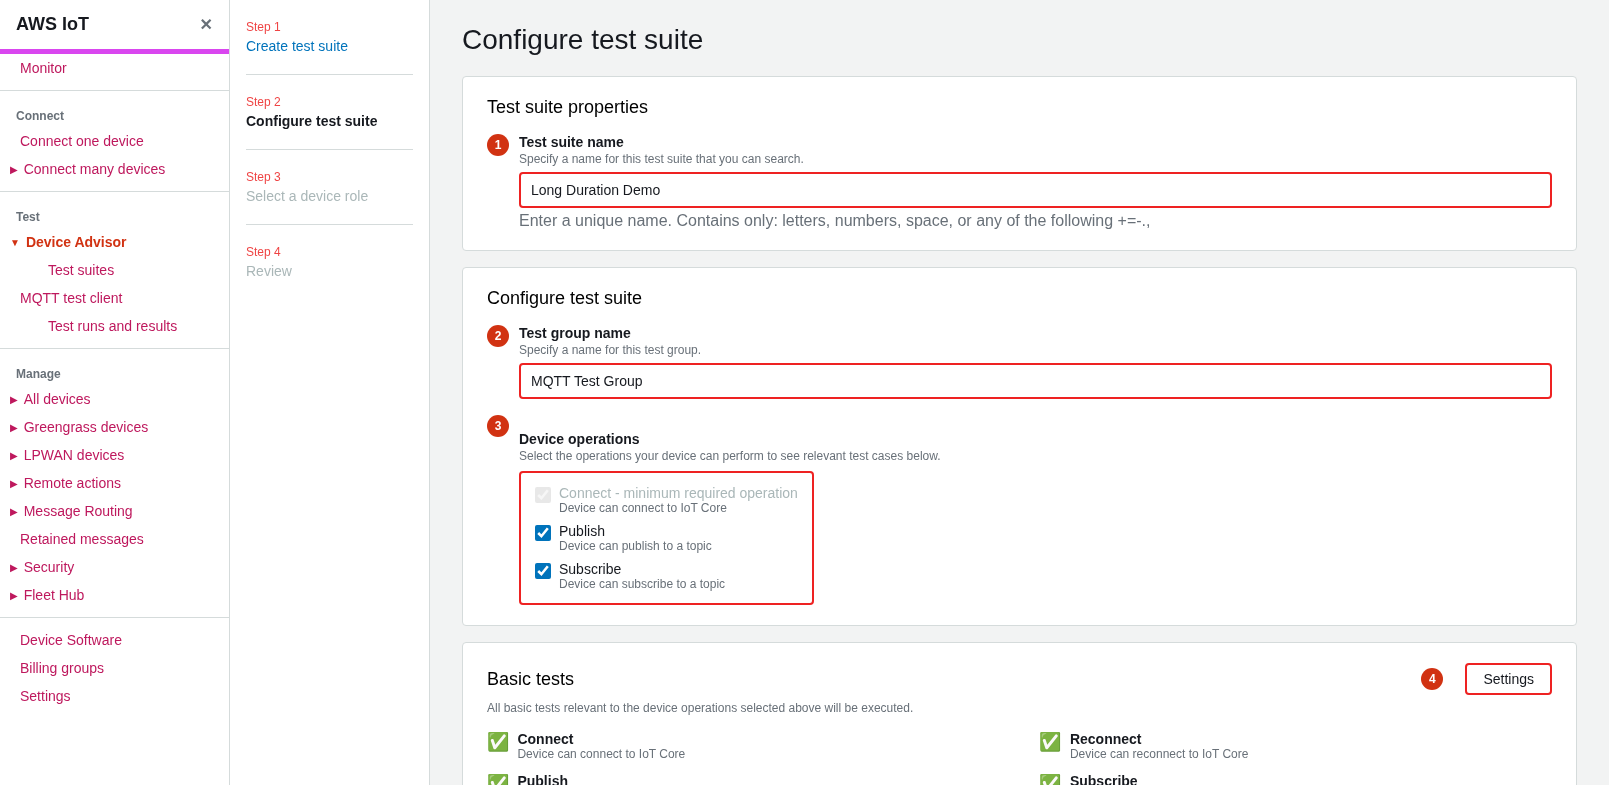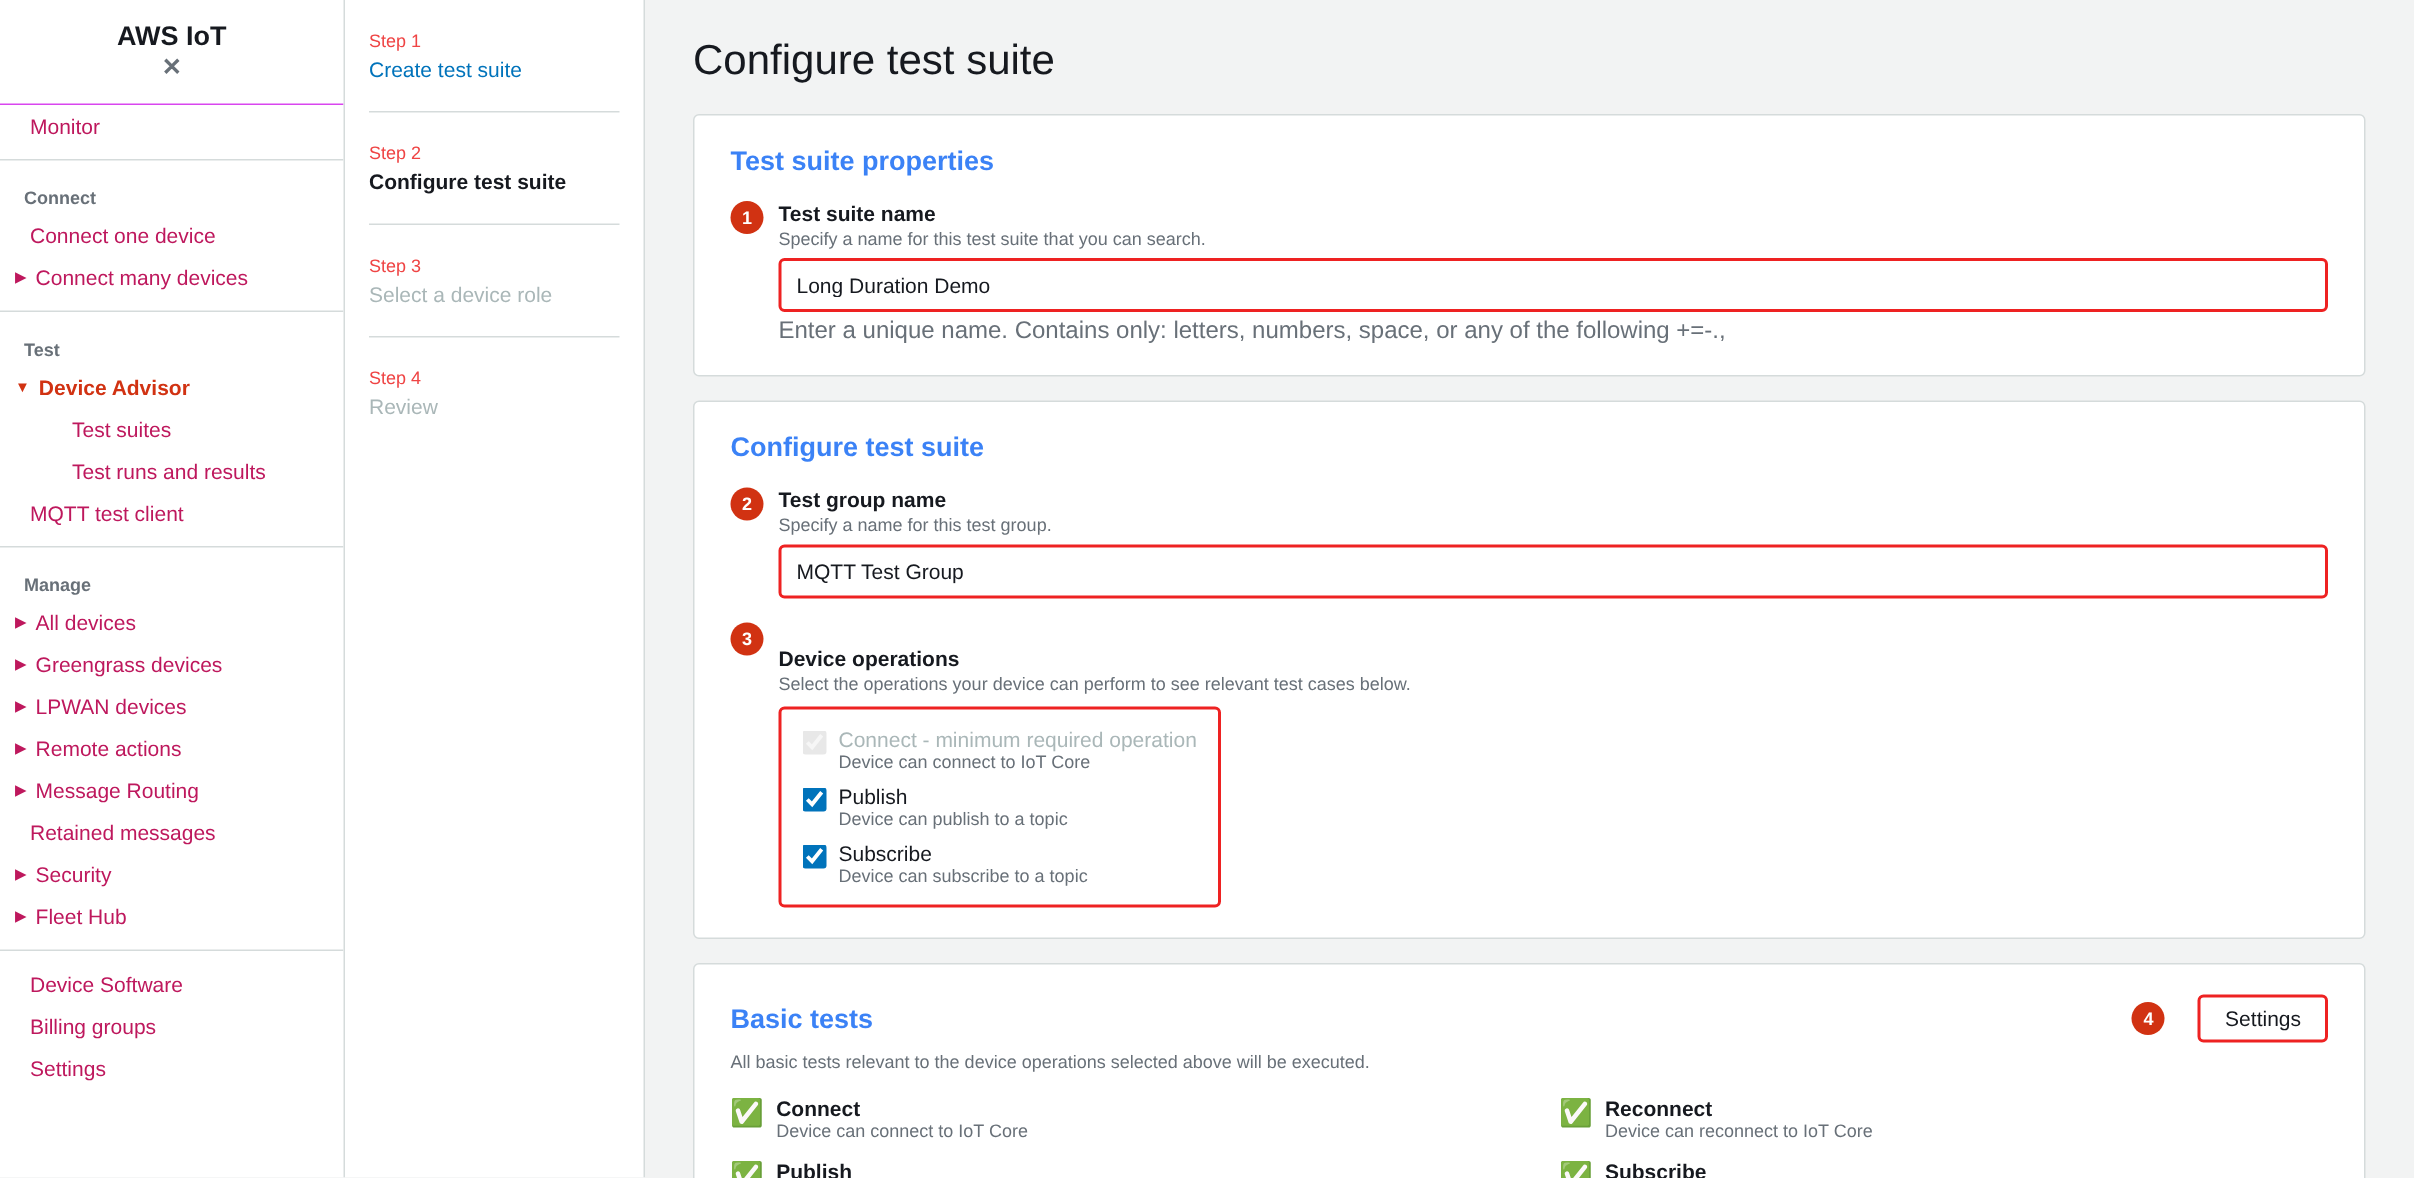--- a/index.html
+++ b/index.html
@@ -17,22 +17,21 @@
       flex-direction: column;
     }
     .sidebar-header {
       display: flex;
       align-items: center;
       justify-content: space-between;
       padding: 14px 16px;
       font-size: 18px;
       font-weight: 700;
       color: #16191f;
-      border-bottom: 1px solid #d946ef;
-      flex-direction: column;
+      border-bottom: 5px solid #d946ef;
     }
     .sidebar-close {
       cursor: pointer;
       font-size: 16px;
       color: #687078;
     }
     .sidebar-section-label {
       font-size: 12px;
       color: #687078;
       padding: 10px 16px 4px;
@@ -90,22 +89,22 @@
     
     .card {
       background: #fff;
       border: 1px solid #d5dbdb;
       border-radius: 4px;
       padding: 20px 24px;
       margin-bottom: 16px;
     }
     .card-title {
       font-size: 18px;
-      font-weight: 700;
-      color: #3b82f6;
+      font-weight: 400;
+      color: #000000;
       margin-bottom: 16px;
     }
     .form-label {
       font-size: 14px;
       font-weight: 700;
       color: #16191f;
       margin-bottom: 2px;
     }
     .form-hint {
       font-size: 12px;
@@ -226,25 +225,25 @@
   <hr class="sidebar-divider">
 
   <div class="sidebar-section-label">Test</div>
   <div class="sidebar-item active-parent has-arrow">
     <span class="sidebar-arrow">▼</span>
     <span>Device Advisor</span>
   </div>
   <div class="sidebar-item sub2">
     <span>Test suites</span>
   </div>
+  <div class="sidebar-item sub">
+    <span>MQTT test client</span>
+  </div>
   <div class="sidebar-item sub2">
     <span>Test runs and results</span>
-  </div>
-  <div class="sidebar-item sub">
-    <span>MQTT test client</span>
   </div>
   <hr class="sidebar-divider">
 
   <div class="sidebar-section-label">Manage</div>
   <div class="sidebar-item has-arrow">
     <span class="sidebar-arrow">▶</span>
     <span>All devices</span>
   </div>
   <div class="sidebar-item has-arrow">
     <span class="sidebar-arrow">▶</span>

